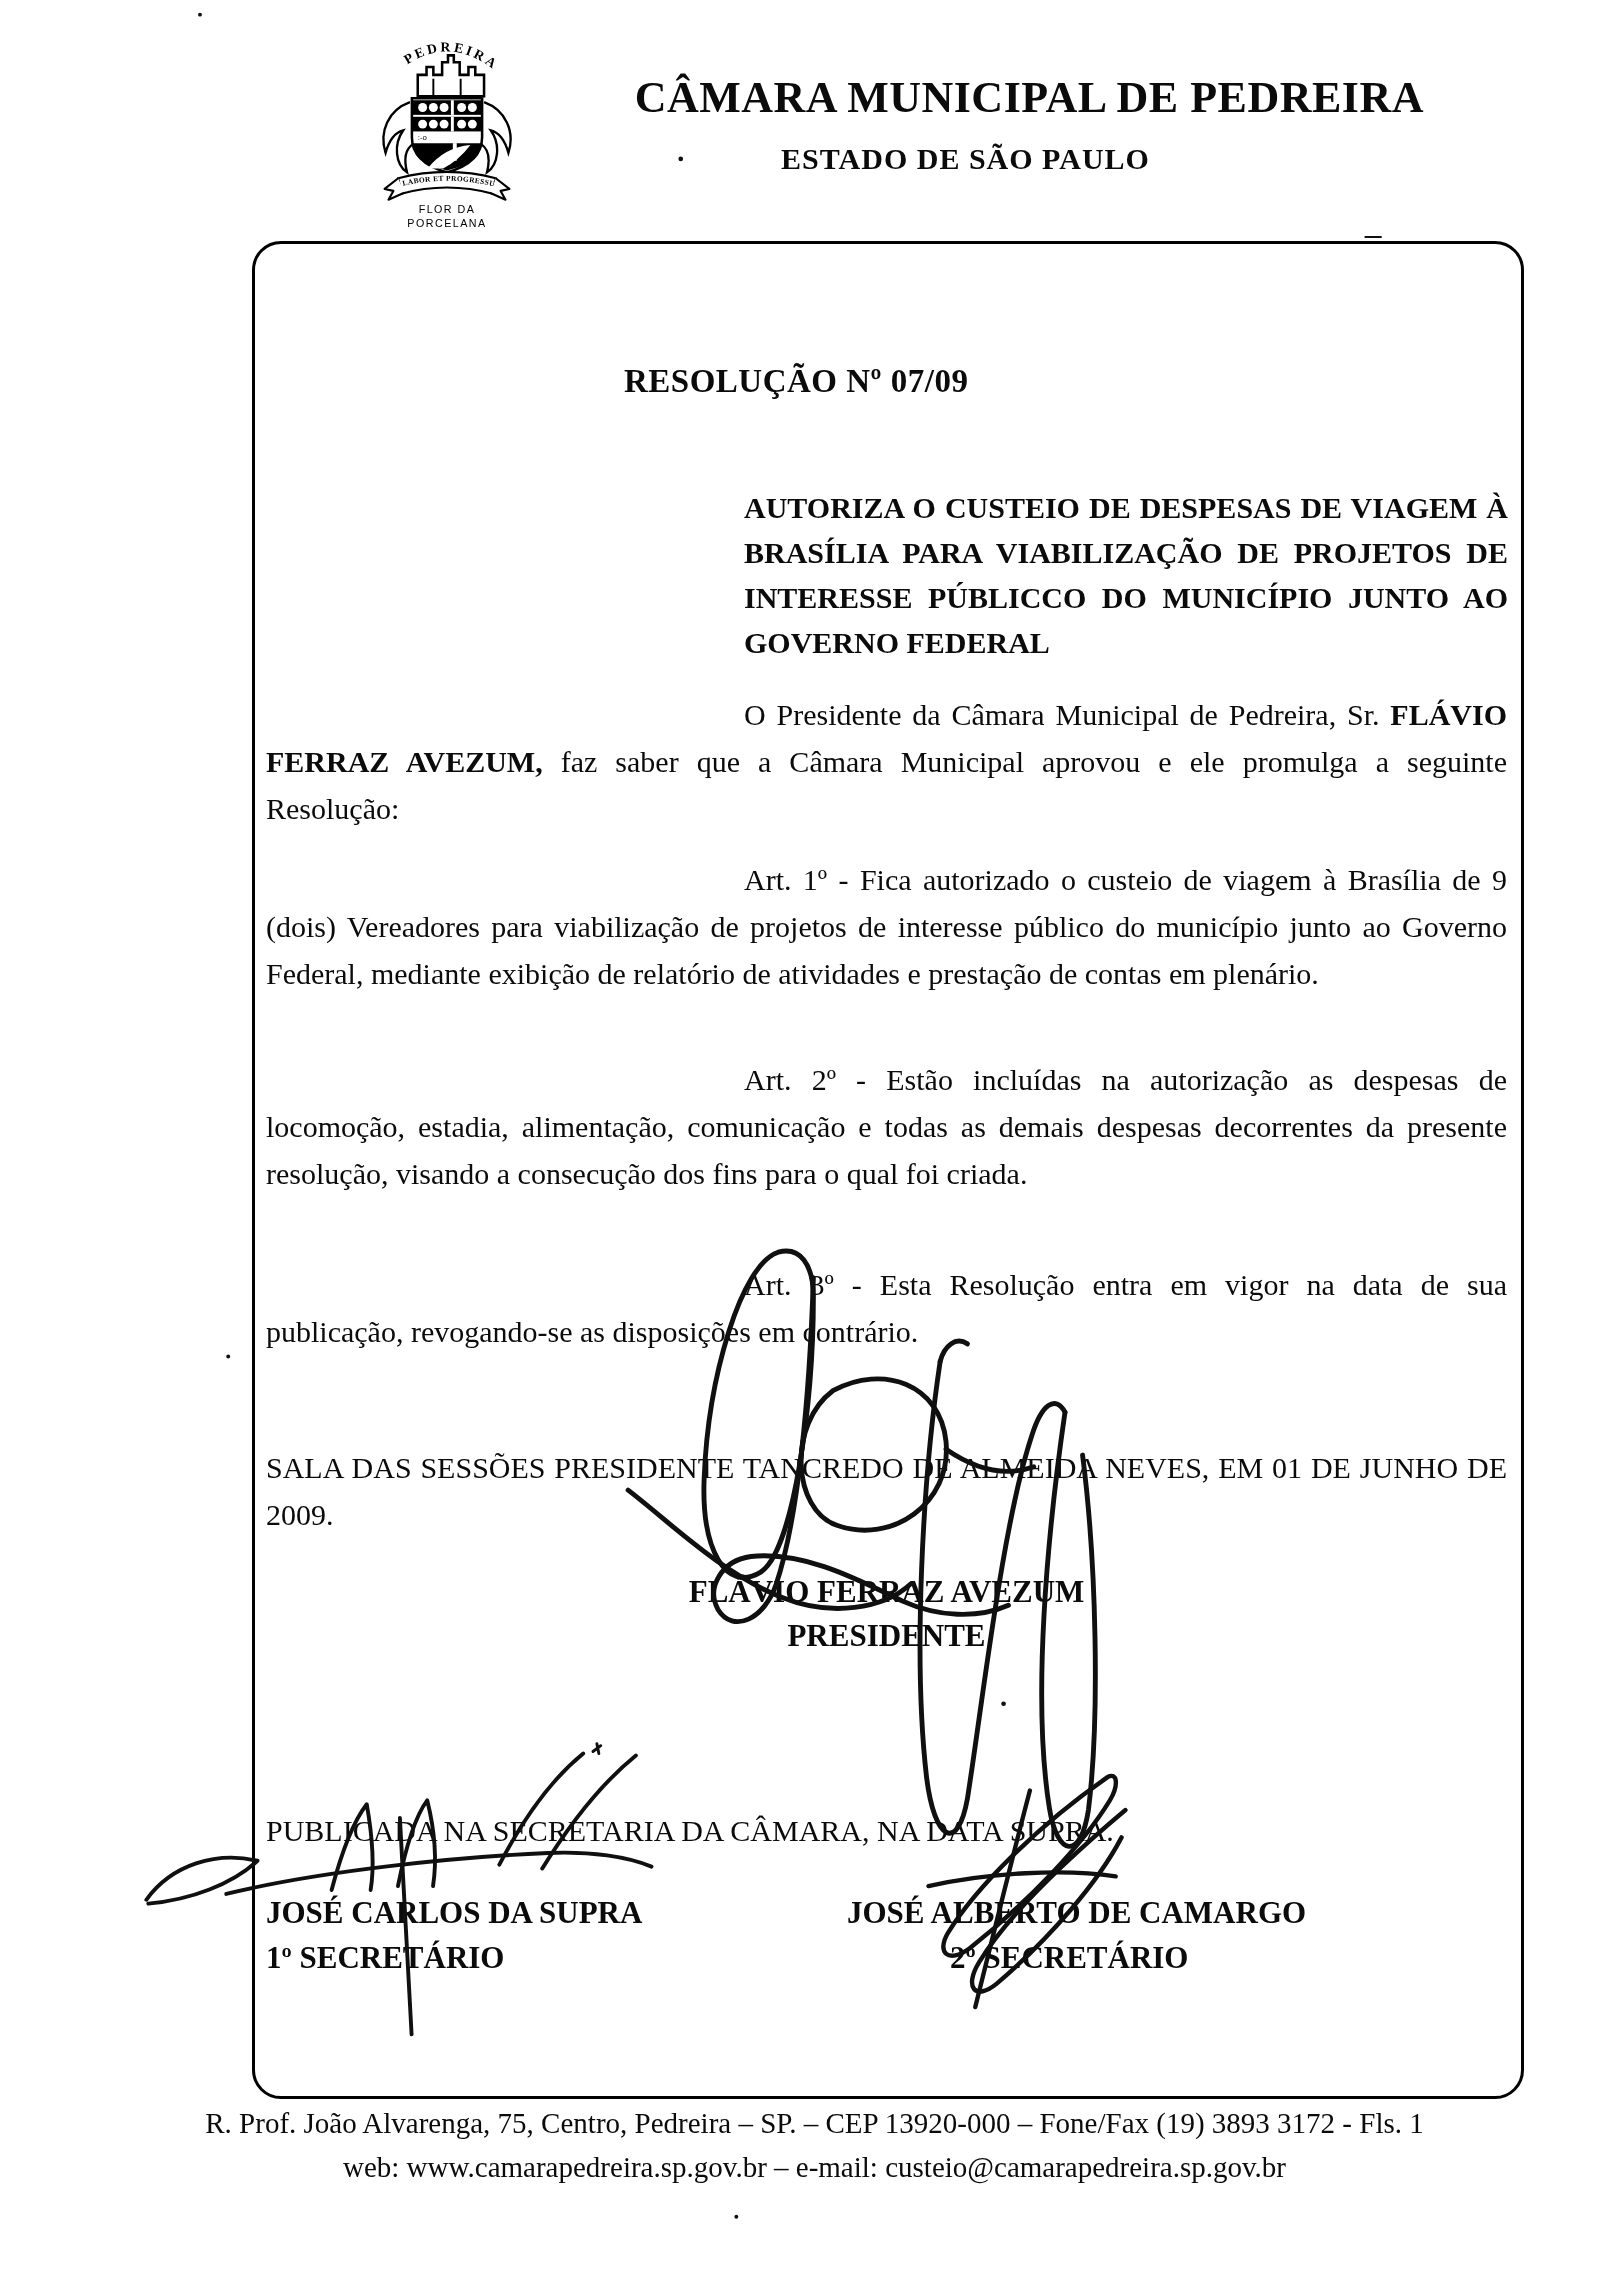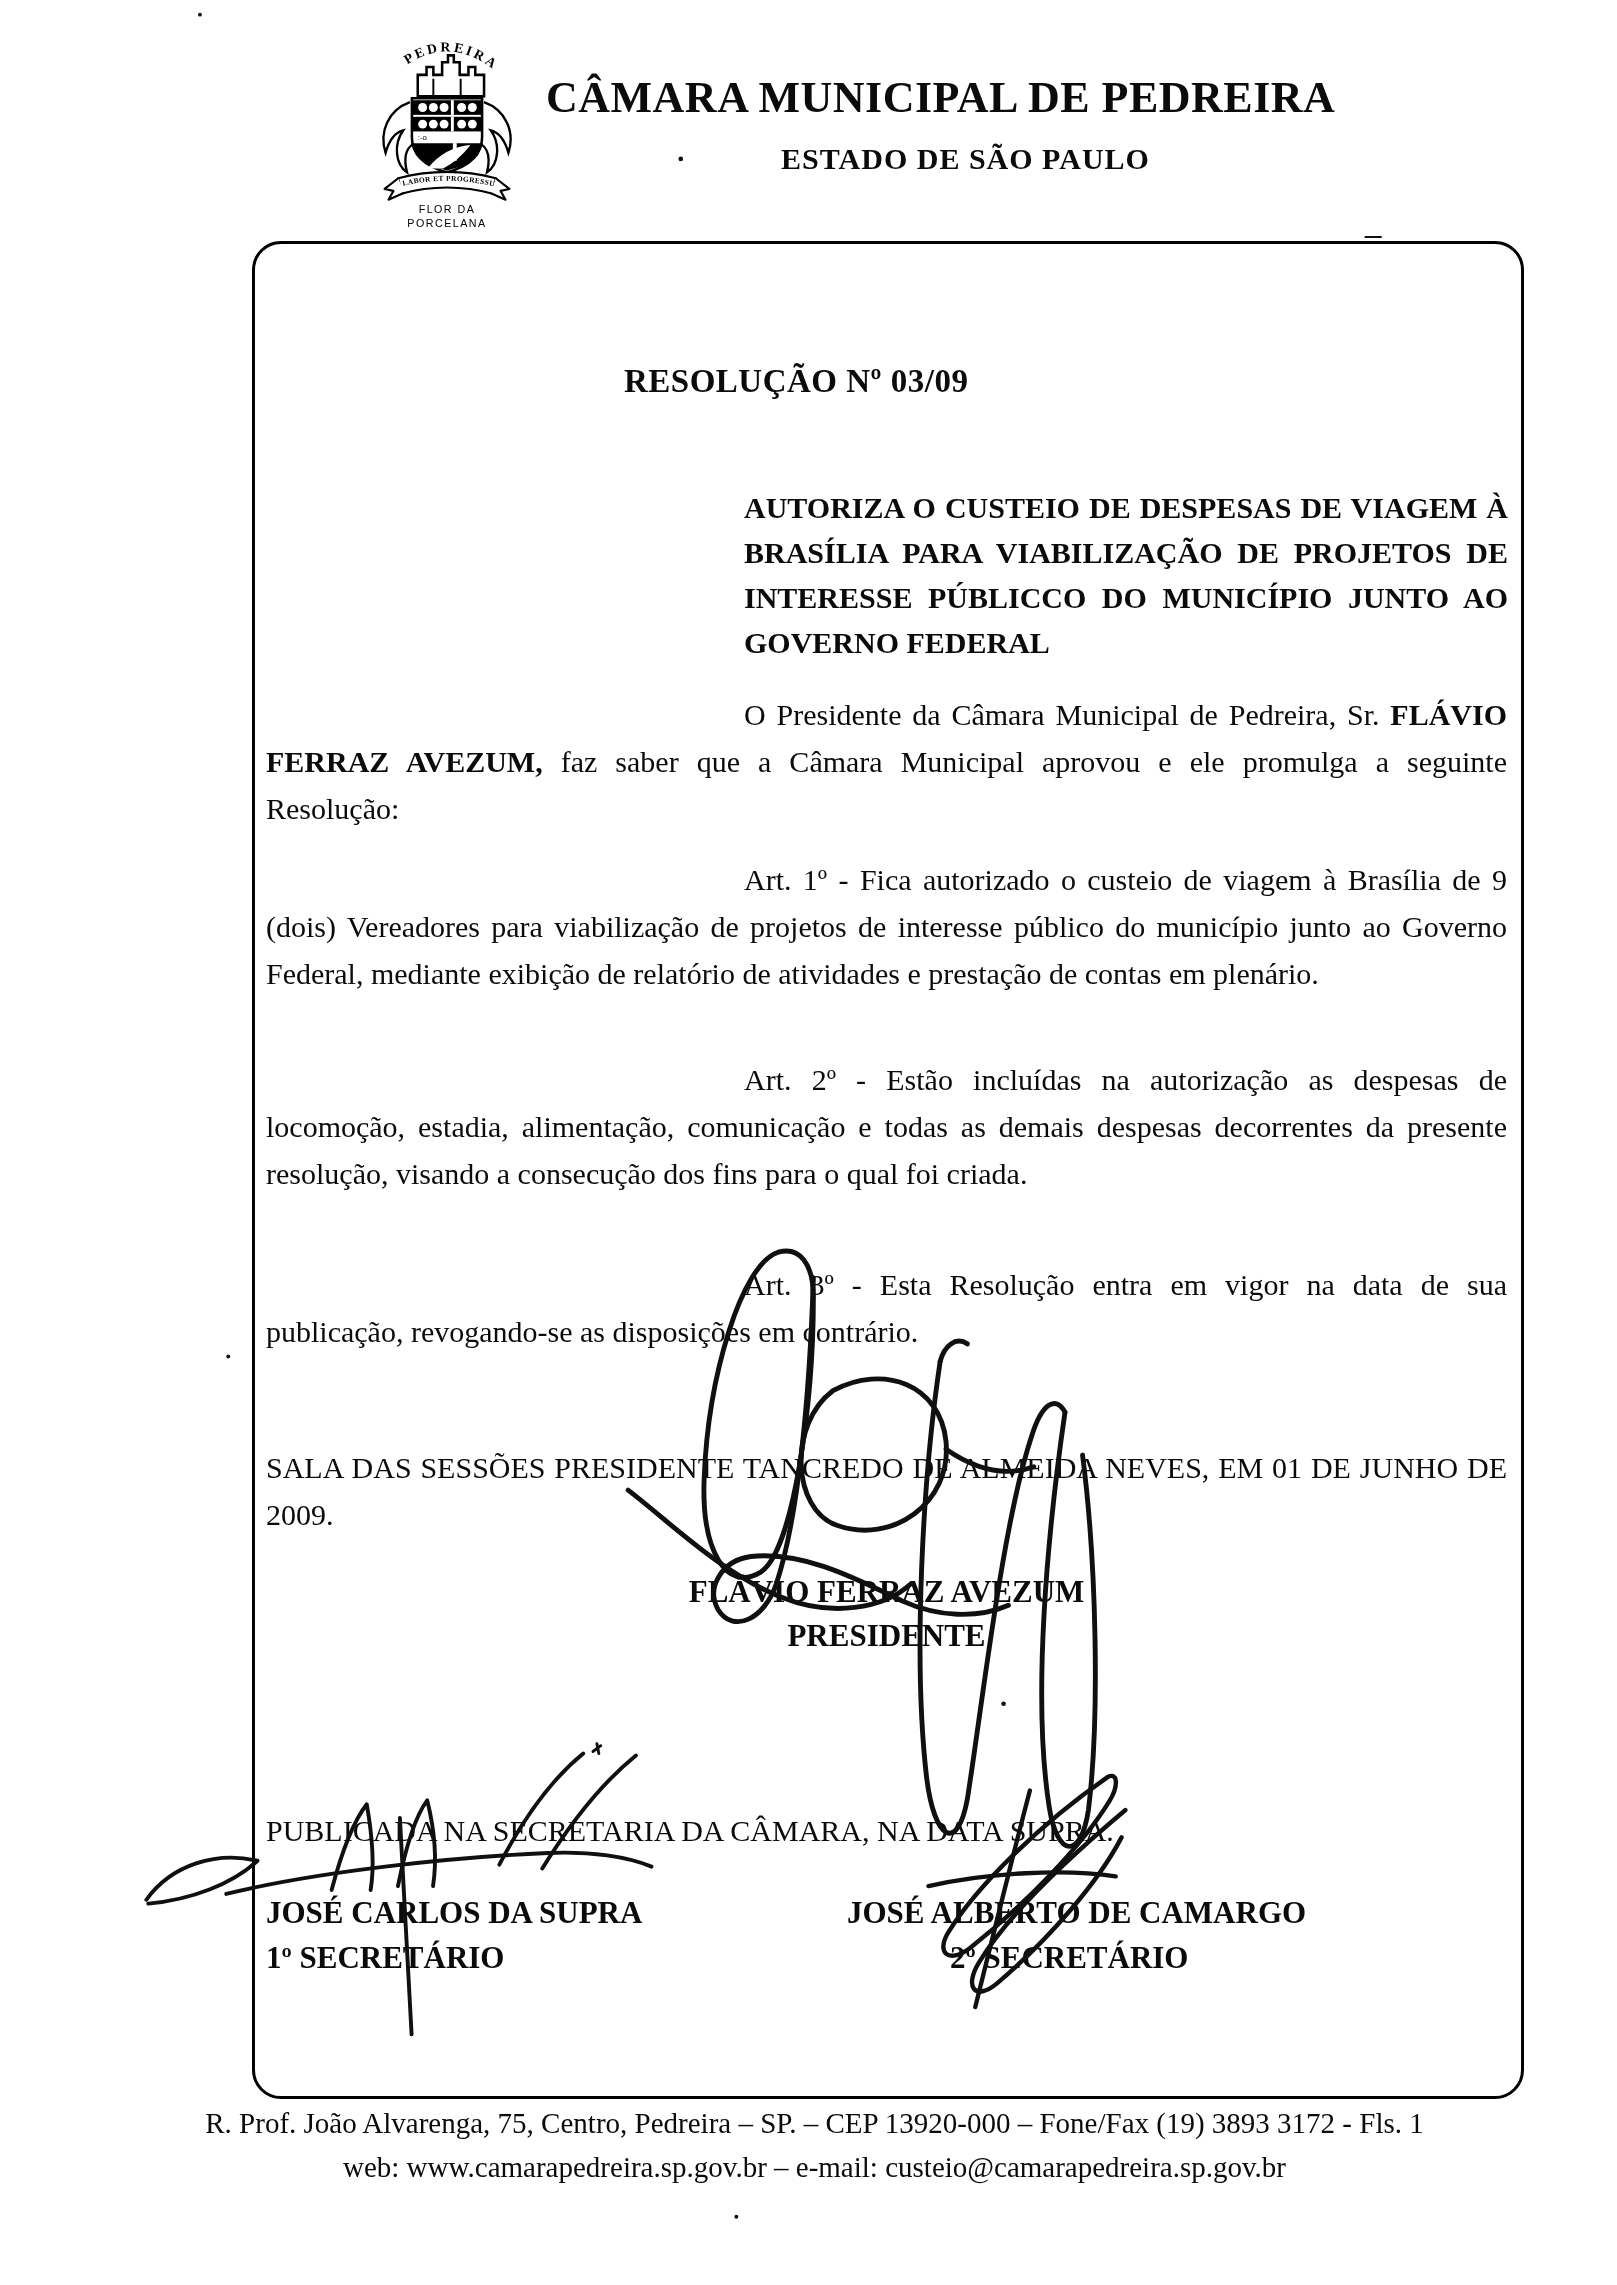--- a/index.html
+++ b/index.html
@@ -8,21 +8,21 @@
     width:1618px;height:2285px;
     background:#ffffff;
     font-family:"Liberation Serif", serif;
     color:#0b0b0b;
     overflow:hidden;
   }
   
   .crest{position:absolute;left:369px;top:21.5px;width:156px;height:213px;}
   .org-name{
     position:absolute;left:546px;top:72px;width:878px;
-    text-align:left;font-weight:bold;font-size:44px;letter-spacing:0.5px;
+    text-align:right;font-weight:bold;font-size:44px;letter-spacing:0.5px;
     white-space:nowrap;
   }
   .org-state{
     position:absolute;left:546px;top:142px;width:839px;
     text-align:center;font-weight:bold;font-size:30px;letter-spacing:1px;
     white-space:nowrap;
   }
   
   .doc-frame{
     position:absolute;left:252px;top:241px;width:1272px;height:1858px;
@@ -118,21 +118,21 @@
     </text>
     <text x="80" y="196" text-anchor="middle" font-size="11" letter-spacing="1.5" font-family="Liberation Sans, sans-serif" fill="#000">FLOR DA</text>
     <text x="80" y="210" text-anchor="middle" font-size="11" letter-spacing="1.5" font-family="Liberation Sans, sans-serif" fill="#000">PORCELANA</text>
   </svg>
 
   <div class="org-name">CÂMARA MUNICIPAL DE PEDREIRA</div>
   <div class="org-state">ESTADO DE SÃO PAULO</div>
 
   <div class="doc-frame"></div>
 
-  <div class="doc-title">RESOLUÇÃO Nº 03/09</div>
+  <div class="doc-title">RESOLUÇÃO Nº 07/09</div>
 
   <div class="summary">AUTORIZA O CUSTEIO DE DESPESAS DE VIAGEM À BRASÍLIA PARA VIABILIZAÇÃO DE PROJETOS DE INTERESSE PÚBLICCO DO MUNICÍPIO JUNTO AO GOVERNO FEDERAL</div>
 
   <p class="para indent p-preamble"><span>O Presidente da Câmara Municipal de Pedreira, Sr.</span> <span class="b">FLÁVIO FERRAZ AVEZUM,</span> <span>faz saber que a Câmara Municipal aprovou e ele promulga a seguinte Resolução:</span></p>
 
   <p class="para indent p-art1">Art. 1º - Fica autorizado o custeio de viagem à Brasília de 9 (dois) Vereadores para viabilização de projetos de interesse público do município junto ao Governo Federal, mediante exibição de relatório de atividades e prestação de contas em plenário.</p>
   <p class="para indent p-art2">Art. 2º - Estão incluídas na autorização as despesas de locomoção, estadia, alimentação, comunicação e todas as demais despesas decorrentes da presente resolução, visando a consecução dos fins para o qual foi criada.</p>
   <p class="para indent p-art3">Art. 3º - Esta Resolução entra em vigor na data de sua publicação, revogando-se as disposições em contrário.</p>
 
   <p class="para p-sala">SALA DAS SESSÕES PRESIDENTE TANCREDO DE ALMEIDA NEVES, EM 01 DE JUNHO DE 2009.</p>

